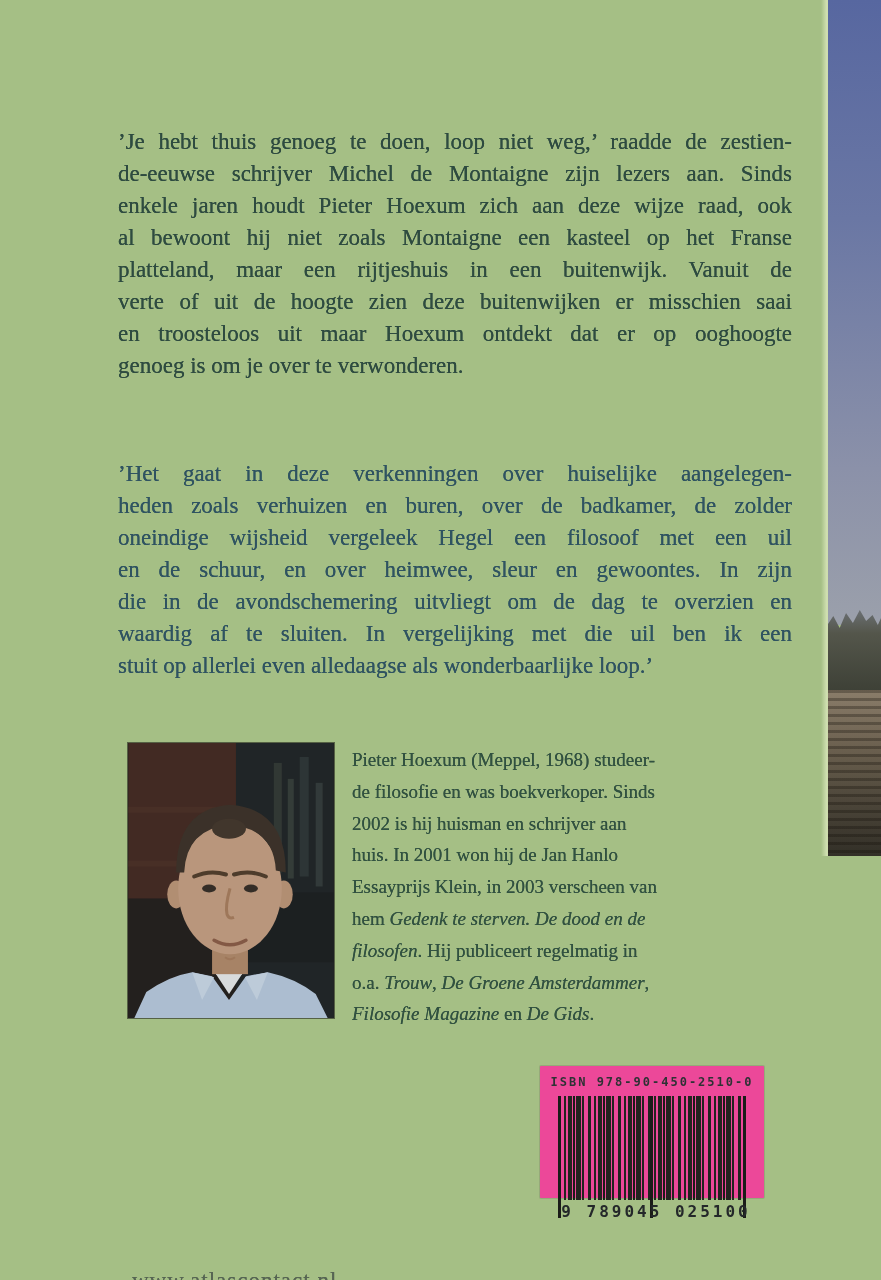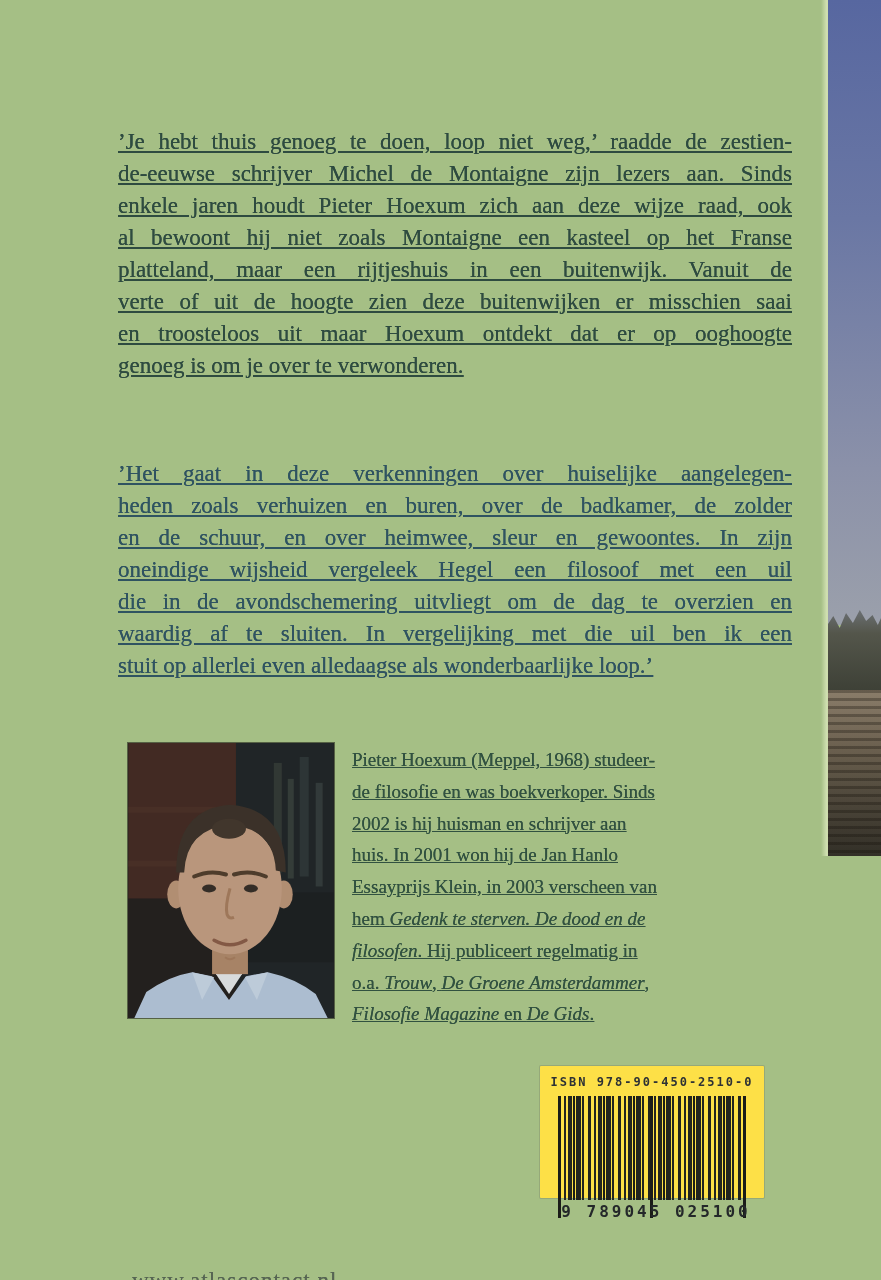--- a/index.html
+++ b/index.html
@@ -16,35 +16,35 @@
     background:linear-gradient(180deg,#6d7277 0%,#54564b 30%,#3d4036 100%);
     clip-path:polygon(0 16px,10% 8px,22% 20px,34% 5px,47% 15px,60% 2px,72% 13px,84% 7px,94% 17px,100% 10px,100% 100%,0 100%);}
   .bg-field{position:absolute; left:0; right:0; top:690px; height:166px;
     background:
       repeating-linear-gradient(180deg, rgba(18,14,8,.30) 0 3px, rgba(0,0,0,0) 3px 8px),
       linear-gradient(180deg,#8a7d6a 0%,#6b604f 35%,#4a4438 70%,#322f27 100%);}
   .page-edge{position:absolute; left:821px; top:0; width:7px; height:856px;
     background:linear-gradient(90deg, rgba(255,255,255,0) 0%, rgba(230,240,200,.65) 80%, rgba(210,225,175,.9) 100%);}
   
   .text-block{position:absolute; color:var(--blurb-text,#2e4b40);
-    font-size:23px; line-height:32px; text-shadow:0 0 .6px currentColor;text-decoration:underline;}
+    font-size:23px; line-height:32px; text-shadow:0 0 .6px currentColor;}
   .blurb{left:118px; top:126px; width:674px;}
   .quote{left:118px; top:458px; width:674px; color:var(--quote-text,#2f5361);}
   .tline{white-space:nowrap; overflow:hidden;}
   .tline.j{white-space:normal; text-align:justify; text-align-last:justify;}
   .bio{left:352px; top:744px; width:450px; color:var(--bio-text,#315140); font-size:19px; line-height:31.8px;}
   .bio .it{font-style:italic;text-align:center;}
   .website{position:absolute; left:132px; top:1268px; font-size:23px; letter-spacing:1px;
     color:var(--url-text,#566553); text-shadow:0 0 .6px currentColor;}
   
   .photo{position:absolute; left:128px; top:743px; width:206px; height:275px;
     outline:1px solid rgba(20,20,15,.55); background:#262220;}
   
   .barcode-box{position:absolute; left:540px; top:1066px; width:224px; height:132px;
-    background:#fde047; border-radius:1px; box-shadow:0 0 0 1px rgba(120,130,100,.35);}
+    background:#ec4899; border-radius:1px; box-shadow:0 0 0 1px rgba(120,130,100,.35);}
   .isbn-label{position:absolute; left:0; right:0; top:9px; text-align:center;
     font-family:"DejaVu Sans Mono","Liberation Mono",monospace;
     font-size:12px; letter-spacing:2px; color:#2e3235; font-weight:bold; white-space:nowrap;}
   .bars{position:absolute; left:18px; right:18px; top:30px; height:104px;
     background:
       repeating-linear-gradient(90deg,#22241f 0 2px, rgba(0,0,0,0) 2px 6px),
       repeating-linear-gradient(90deg,#22241f 0 3px, rgba(0,0,0,0) 3px 10px),
       repeating-linear-gradient(90deg,#1a1c18 0 2px, rgba(0,0,0,0) 2px 15px);}
   .guard{position:absolute; top:30px; width:3px; height:122px; background:#1a1c18;}
   .guard.g1{left:18px;} .guard.g2{left:110px;} .guard.g3{right:18px;}
@@ -71,22 +71,22 @@
       <div class="tline j">al bewoont hij niet zoals Montaigne een kasteel op het Franse</div>
       <div class="tline j">platteland, maar een rijtjeshuis in een buitenwijk. Vanuit de</div>
       <div class="tline j">verte of uit de hoogte zien deze buitenwijken er misschien saai</div>
       <div class="tline j">en troosteloos uit maar Hoexum ontdekt dat er op ooghoogte</div>
       <div class="tline">genoeg is om je over te verwonderen.</div>
     </div>
 
   <div class="text-block quote">
       <div class="tline j">’Het gaat in deze verkenningen over huiselijke aangelegen-</div>
       <div class="tline j">heden zoals verhuizen en buren, over de badkamer, de zolder</div>
+      <div class="tline j">oneindige wijsheid vergeleek Hegel een filosoof met een uil</div>
       <div class="tline j">en de schuur, en over heimwee, sleur en gewoontes. In zijn</div>
-      <div class="tline j">oneindige wijsheid vergeleek Hegel een filosoof met een uil</div>
       <div class="tline j">die in de avondschemering uitvliegt om de dag te overzien en</div>
       <div class="tline j">waardig af te sluiten. In vergelijking met die uil ben ik een</div>
       <div class="tline">stuit op allerlei even alledaagse als wonderbaarlijke loop.’</div>
     </div>
 
   <svg class="photo" viewBox="0 0 206 276" xmlns="http://www.w3.org/2000/svg" aria-hidden="true">
     <rect x="0" y="0" width="206" height="276" fill="#262220"></rect>
     <rect x="0" y="0" width="118" height="156" fill="#472d26"></rect>
     <rect x="0" y="64" width="118" height="6" fill="#52362c" opacity="0.6"></rect>
     <rect x="0" y="118" width="118" height="6" fill="#52362c" opacity="0.6"></rect>

